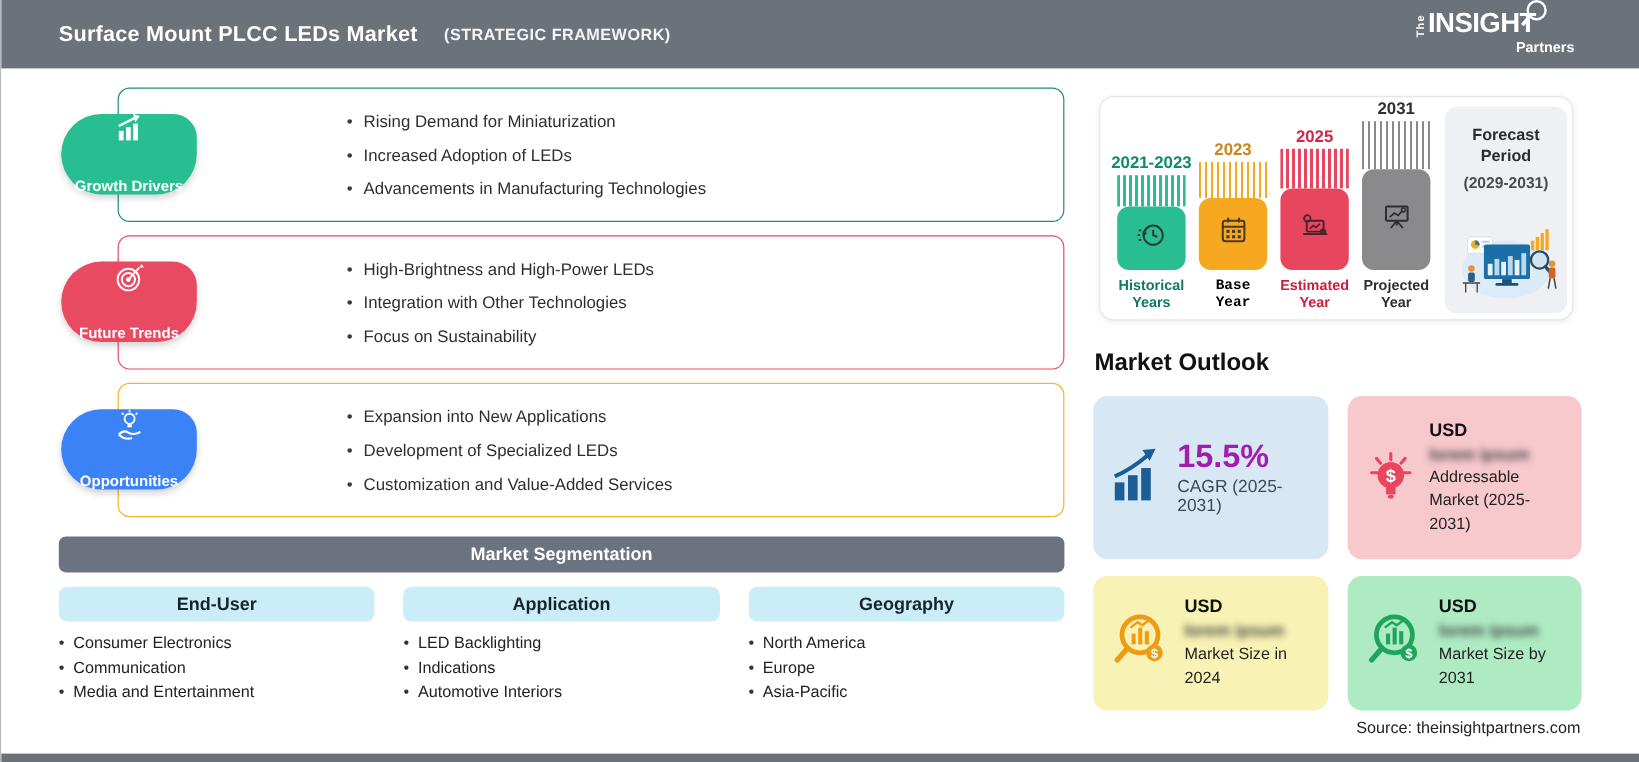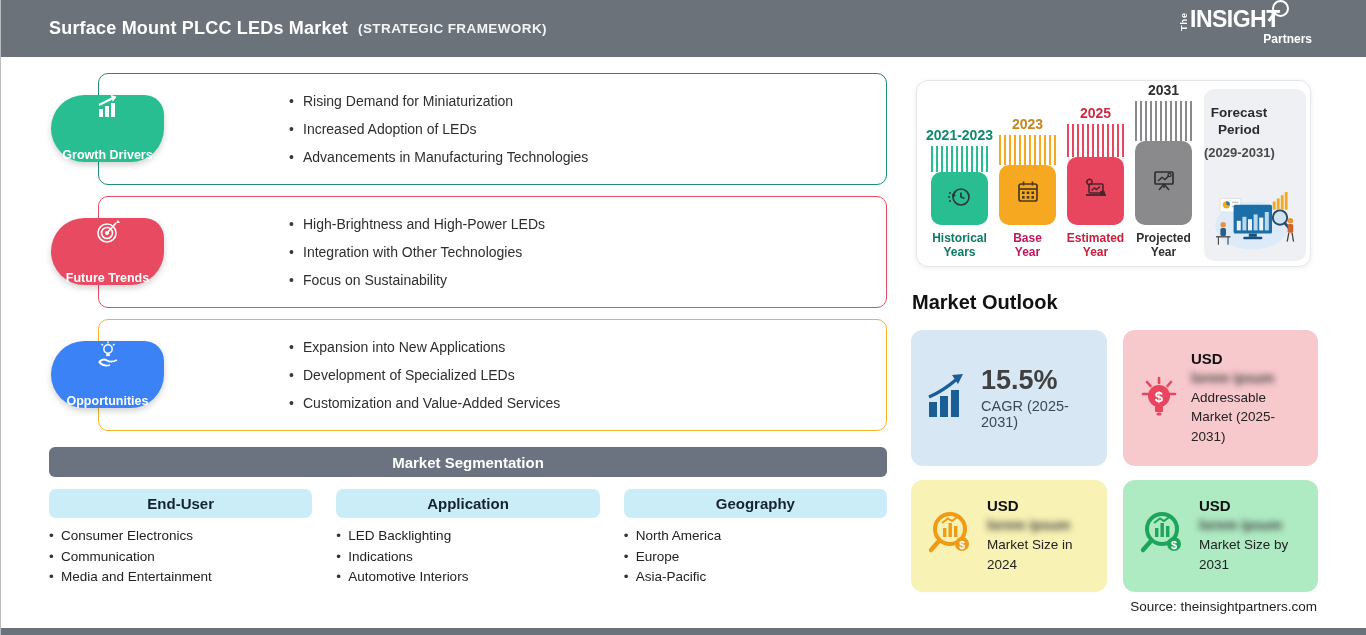--- a/index.html
+++ b/index.html
@@ -4,21 +4,21 @@
 <style>
   html,body{margin:0;padding:0;}
   body{font-family:"Liberation Sans",sans-serif;background:#fff;}
   #page{position:relative;width:1366px;height:635px;background:#fff;overflow:hidden;
         border-left:1px solid #b9bcbf;box-sizing:border-box;}
 
   
   .header{position:absolute;left:0;top:0;width:100%;height:57px;background:#6C727A;
           display:flex;align-items:center;}
   .header-title{color:#fff;font-size:18px;font-weight:bold;margin-left:48px;letter-spacing:.2px;}
-  .header-subtitle{color:#f2f4f6;font-size:13.5px;font-weight:bold;margin-left:10px;letter-spacing:.4px;}
+  .header-subtitle{color:#f2f4f6;font-size:13.5px;font-weight:bold;margin-left:22px;letter-spacing:.4px;}
   .logo{position:absolute;right:56px;top:8px;color:#fff;width:130px;}
   .logo-row{display:flex;align-items:flex-start;}
   .logo-the{font-size:9px;font-weight:bold;letter-spacing:1px;writing-mode:vertical-rl;transform:rotate(180deg);
             line-height:1;margin-top:4px;margin-right:1px;}
   .logo-main{font-size:23px;font-weight:bold;letter-spacing:-0.5px;line-height:1;position:relative;}
   .logo-ring{position:absolute;right:-9px;top:-8px;width:13px;height:13px;border:2.5px solid #fff;border-radius:50%;}
   .logo-ring:after{content:"";position:absolute;left:-4px;top:11px;width:3px;height:9px;background:#fff;transform:rotate(40deg);}
   .logo-sub{font-size:12px;font-weight:bold;text-align:right;margin-top:1px;margin-right:-2px;}
 
   
@@ -57,46 +57,46 @@
                  box-sizing:border-box;padding:8px 10px 5px 14px;display:flex;}
   .bars{display:flex;align-items:flex-end;gap:11px;height:100%;}
   .bar{display:flex;flex-direction:column;align-items:center;justify-content:flex-end;width:57px;}
   .bar-year{font-size:14px;font-weight:bold;margin-bottom:3px;white-space:nowrap;}
   .bar-stripes{width:100%;}
   .bar-solid{width:100%;border-radius:10px;display:flex;align-items:center;justify-content:center;}
   .bar-name{font-size:12px;font-weight:bold;text-align:center;line-height:1.2;margin-top:6px;height:30px;}
   .t-teal .bar-year{color:#0E8A6D;} .t-teal .bar-name{color:#0E7A63;}
   .t-teal .bar-stripes{height:26px;background:repeating-linear-gradient(90deg,#29BE91 0 2px,#fff 2px 5px);}
   .t-teal .bar-solid{height:53px;background:#29BE91;}
-  .t-orange .bar-year{color:#C8861C;} .t-orange .bar-name{color:#be185d;}
+  .t-orange .bar-year{color:#C8861C;} .t-orange .bar-name{color:#000000;font-family:Liberation Mono, monospace;}
   .t-orange .bar-stripes{height:30px;background:repeating-linear-gradient(90deg,#F6A821 0 2px,#fff 2px 5px);}
   .t-orange .bar-solid{height:60px;background:#F6A821;}
   .t-red .bar-year{color:#D02945;} .t-red .bar-name{color:#C9203F;}
   .t-red .bar-stripes{height:33px;background:repeating-linear-gradient(90deg,#E8465F 0 2px,#fff 2px 5px);}
   .t-red .bar-solid{height:68px;background:#E8465F;}
   .t-gray .bar-year{color:#2F2F2F;} .t-gray .bar-name{color:#2F2F2F;}
   .t-gray .bar-stripes{height:40px;background:repeating-linear-gradient(90deg,#8A8A8D 0 2px,#fff 2px 5px);}
   .t-gray .bar-solid{height:84px;background:#8A8A8D;}
   .forecast{margin-left:12px;width:102px;background:#EEF0F3;border-radius:10px;flex-shrink:0;
-            display:flex;flex-direction:column;align-items:flex-start;padding-top:16px;box-sizing:border-box;}
+            display:flex;flex-direction:column;align-items:center;padding-top:16px;box-sizing:border-box;}
   .forecast-title{font-size:13.5px;font-weight:bold;color:#2b2b2b;text-align:center;line-height:1.25;width:70px;}
   .forecast-range{font-size:13px;font-weight:bold;color:#4a4a4a;margin-top:6px;}
   .forecast-illus{margin-top:auto;margin-bottom:4px;}
 
   
   .outlook-h{position:absolute;left:911px;top:291px;font-size:20px;font-weight:bold;color:#111;}
   .cards{position:absolute;left:910px;top:330px;width:407px;display:grid;
          grid-template-columns:196px 195px;grid-template-rows:136px 112px;gap:14px 16px;}
   .card{border-radius:12px;box-sizing:border-box;display:flex;align-items:center;padding:10px 12px 10px 14px;}
   .card.blue{background:#D7E7F4;}
   .card.pink{background:#F7C8CC;align-items:center;}
   .card.yellow{background:#F8F2B4;}
   .card.green{background:#AEEBC3;}
   .card-icon{flex-shrink:0;margin-right:10px;}
-  .card-big{font-size:27px;font-weight:bold;color:#404040;line-height:1.1;}
+  .card-big{font-size:27px;font-weight:bold;color:#a21caf;line-height:1.1;}
   .card-sub{font-size:14.5px;color:#3C4A57;margin-top:2px;}
   .card-usd{font-size:15px;font-weight:bold;color:#111;}
   .card-blur{font-size:14px;font-weight:bold;color:#444;filter:blur(3px);margin:3px 0 2px 0;white-space:nowrap;}
   .card-label{font-size:13.5px;color:#222;line-height:1.45;}
 
   .source{position:absolute;right:49px;top:599px;font-size:13.5px;color:#222;}
   .bottom-bar{position:absolute;left:0;bottom:0;width:100%;height:7px;background:#6C727A;}
 </style>
 </head>
 <body>

